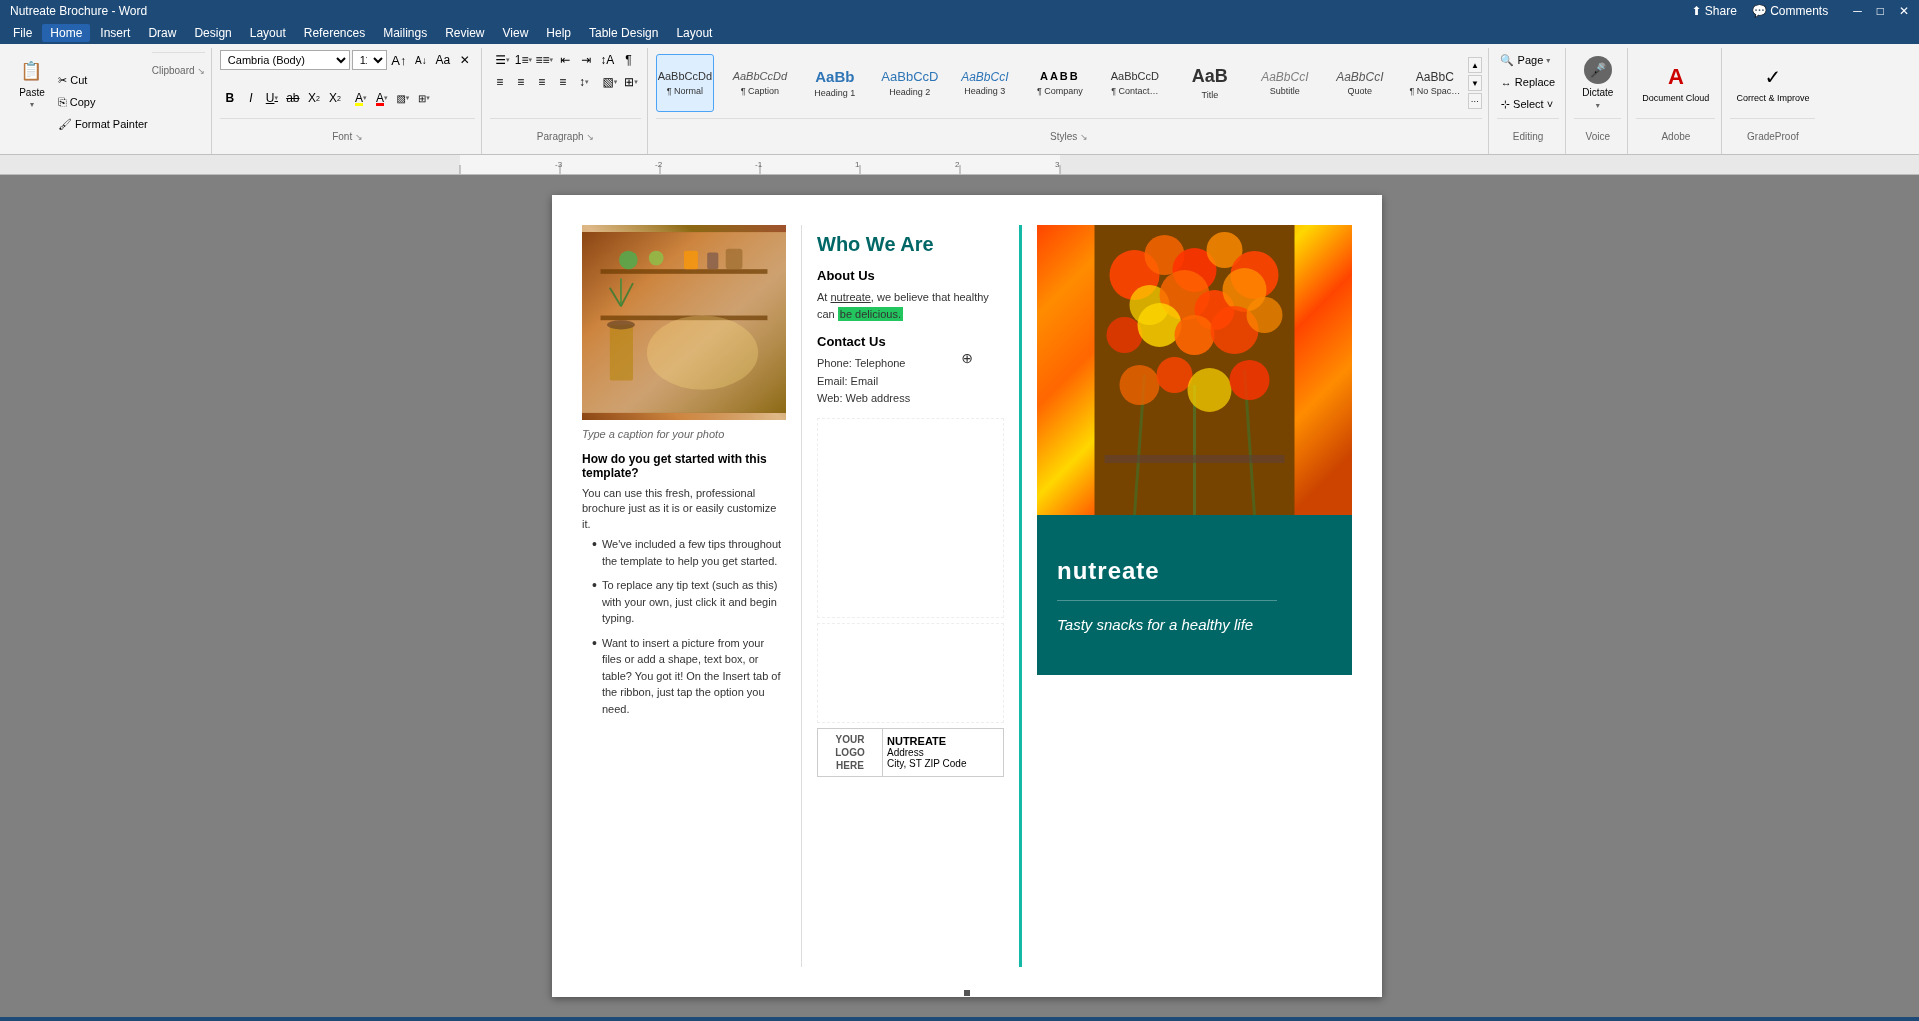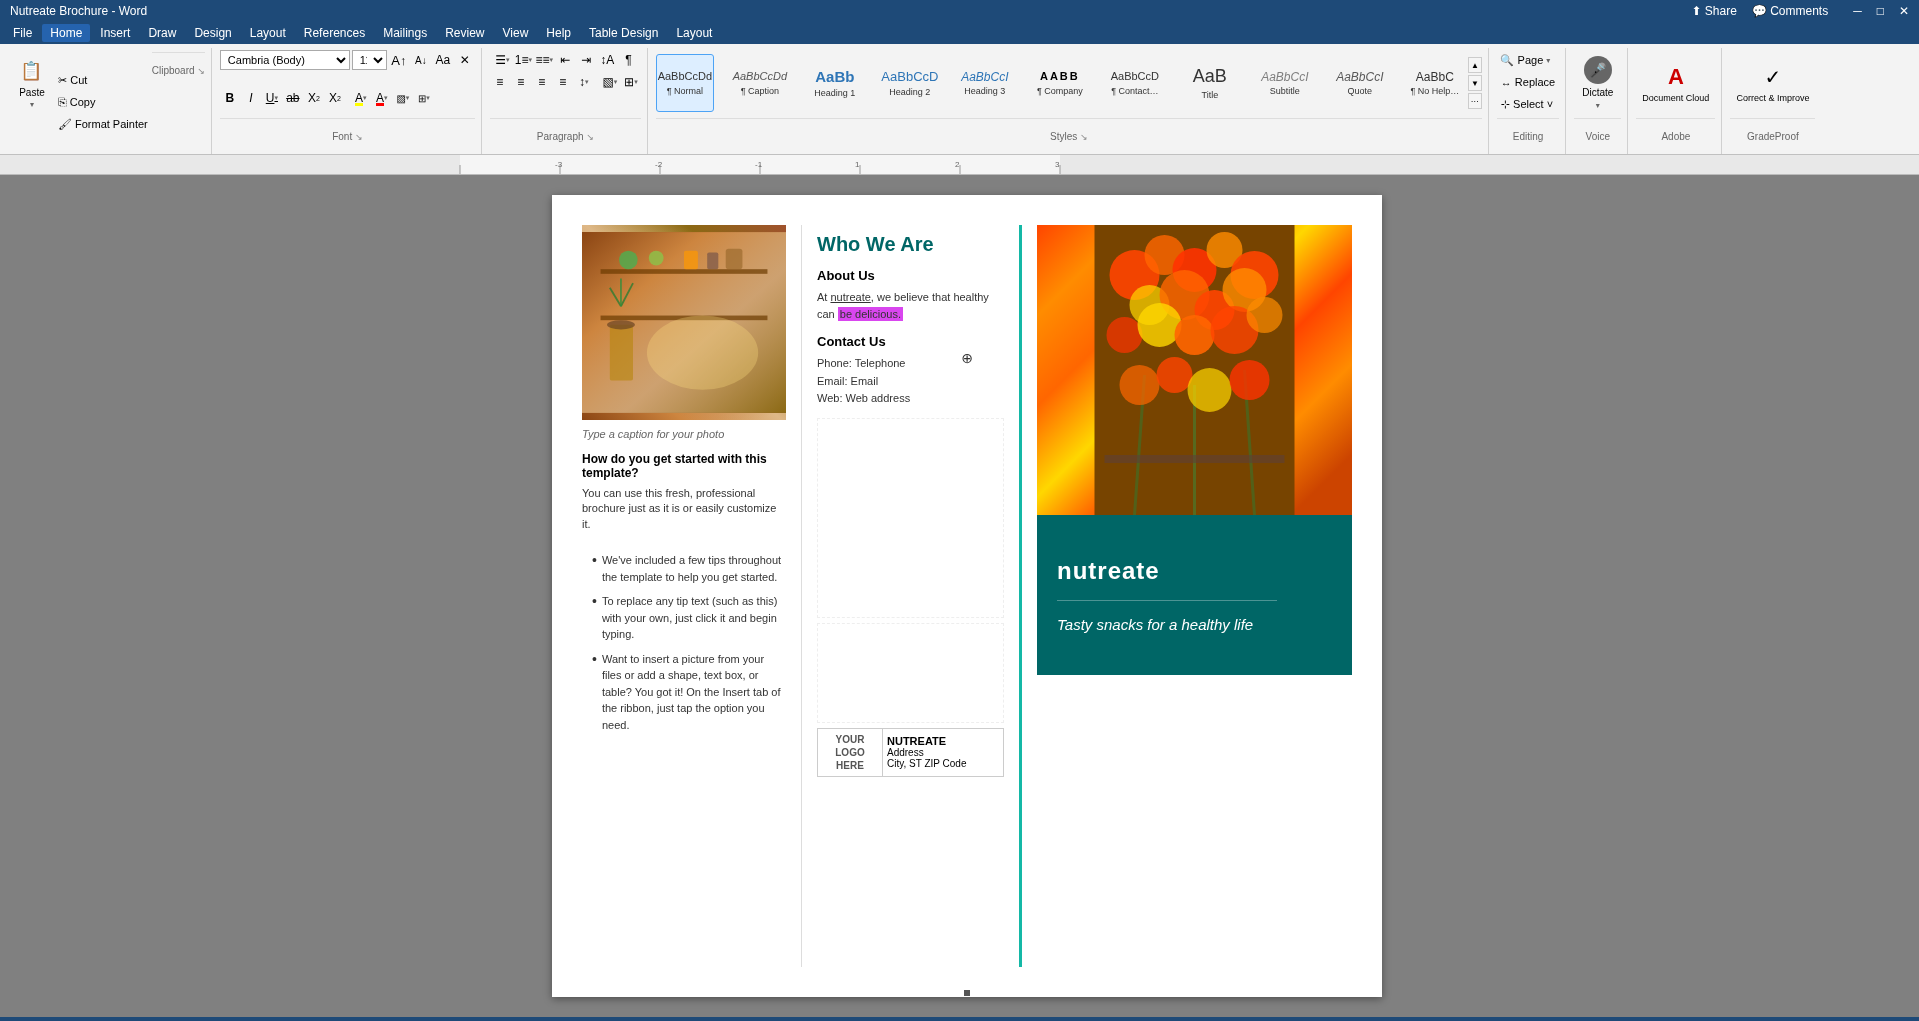--- a/index.html
+++ b/index.html
@@ -285,21 +285,21 @@
     }
     .how-heading {
       font-size: 12px;
       font-weight: bold;
       margin-bottom: 6px;
       color: #000;
     }
     .how-text {
       font-size: 11px;
       color: #333;
-      margin-bottom: 20px;
+      margin-bottom: 4px;
       line-height: 1.4;
     }
     .bullet-list {
       margin-left: 10px;
       font-size: 11px;
       color: #333;
       line-height: 1.5;
     }
     .bullet-item {
       display: flex;
@@ -677,37 +677,37 @@
             <div class="style-preview" style="font-size:11px;letter-spacing:2px;font-weight:bold;">AABB</div>
             <div class="style-label">¶ Company</div>
           </div>
 
           <div class="style-item">
             <div class="style-preview" style="font-size:11px;color:#333;">AaBbCcD</div>
             <div class="style-label">¶ Contact…</div>
           </div>
 
           <div class="style-item">
-            <div class="style-preview" style="font-size:18px;color:#333;font-weight:normal;">AaB</div>
+            <div class="style-preview" style="font-size:18px;color:#333;font-weight:bold;">AaB</div>
             <div class="style-label">Title</div>
           </div>
 
           <div class="style-item">
             <div class="style-preview" style="font-size:12px;color:#7f7f7f;font-style:italic;">AaBbCcI</div>
             <div class="style-label">Subtitle</div>
           </div>
 
           <div class="style-item">
             <div class="style-preview" style="font-size:12px;color:#595959;font-style:italic;">AaBbCcI</div>
             <div class="style-label">Quote</div>
           </div>
 
           <div class="style-item">
             <div class="style-preview" style="font-size:12px;color:#333;">AaBbC</div>
-            <div class="style-label">¶ No Help…</div>
+            <div class="style-label">¶ No Spac…</div>
           </div>
         </div>
         <div class="styles-scroll-arrows">
           <div class="scroll-arrow">▲</div>
           <div class="scroll-arrow">▼</div>
           <div class="scroll-arrow">⋯</div>
         </div>
       </div>
       <div class="ribbon-group-label">Styles <span style="color:#888;font-size:9px;">↘</span></div>
     </div>
@@ -853,21 +853,21 @@
             </div>
           </div>
         </div>
 
         <div class="col-middle">
 
           <div class="who-we-are">Who We Are</div>
 
           <div class="section-heading">About Us</div>
           <div class="section-text">
-            <span>At </span><span style="text-decoration:underline;">nutreate</span><span>, we believe that healthy can</span> <span style="background:#d946ef;padding:1px 2px;">be delicious.</span>
+            <span>At </span><span style="text-decoration:underline;">nutreate</span><span>, we believe that healthy can</span> <span style="background:#22c55e;padding:1px 2px;">be delicious.</span>
           </div>
 
           <div class="section-heading">Contact Us</div>
           <div class="contact-item">Phone: Telephone</div>
           <div class="contact-item">Email: Email</div>
           <div class="contact-item">Web: Web address</div>
 
           <div style="height:200px;border:1px dashed #eee;margin-top:10px;"></div>
 
           <div style="height:100px;border:1px dashed #eee;margin-top:5px;"></div>

